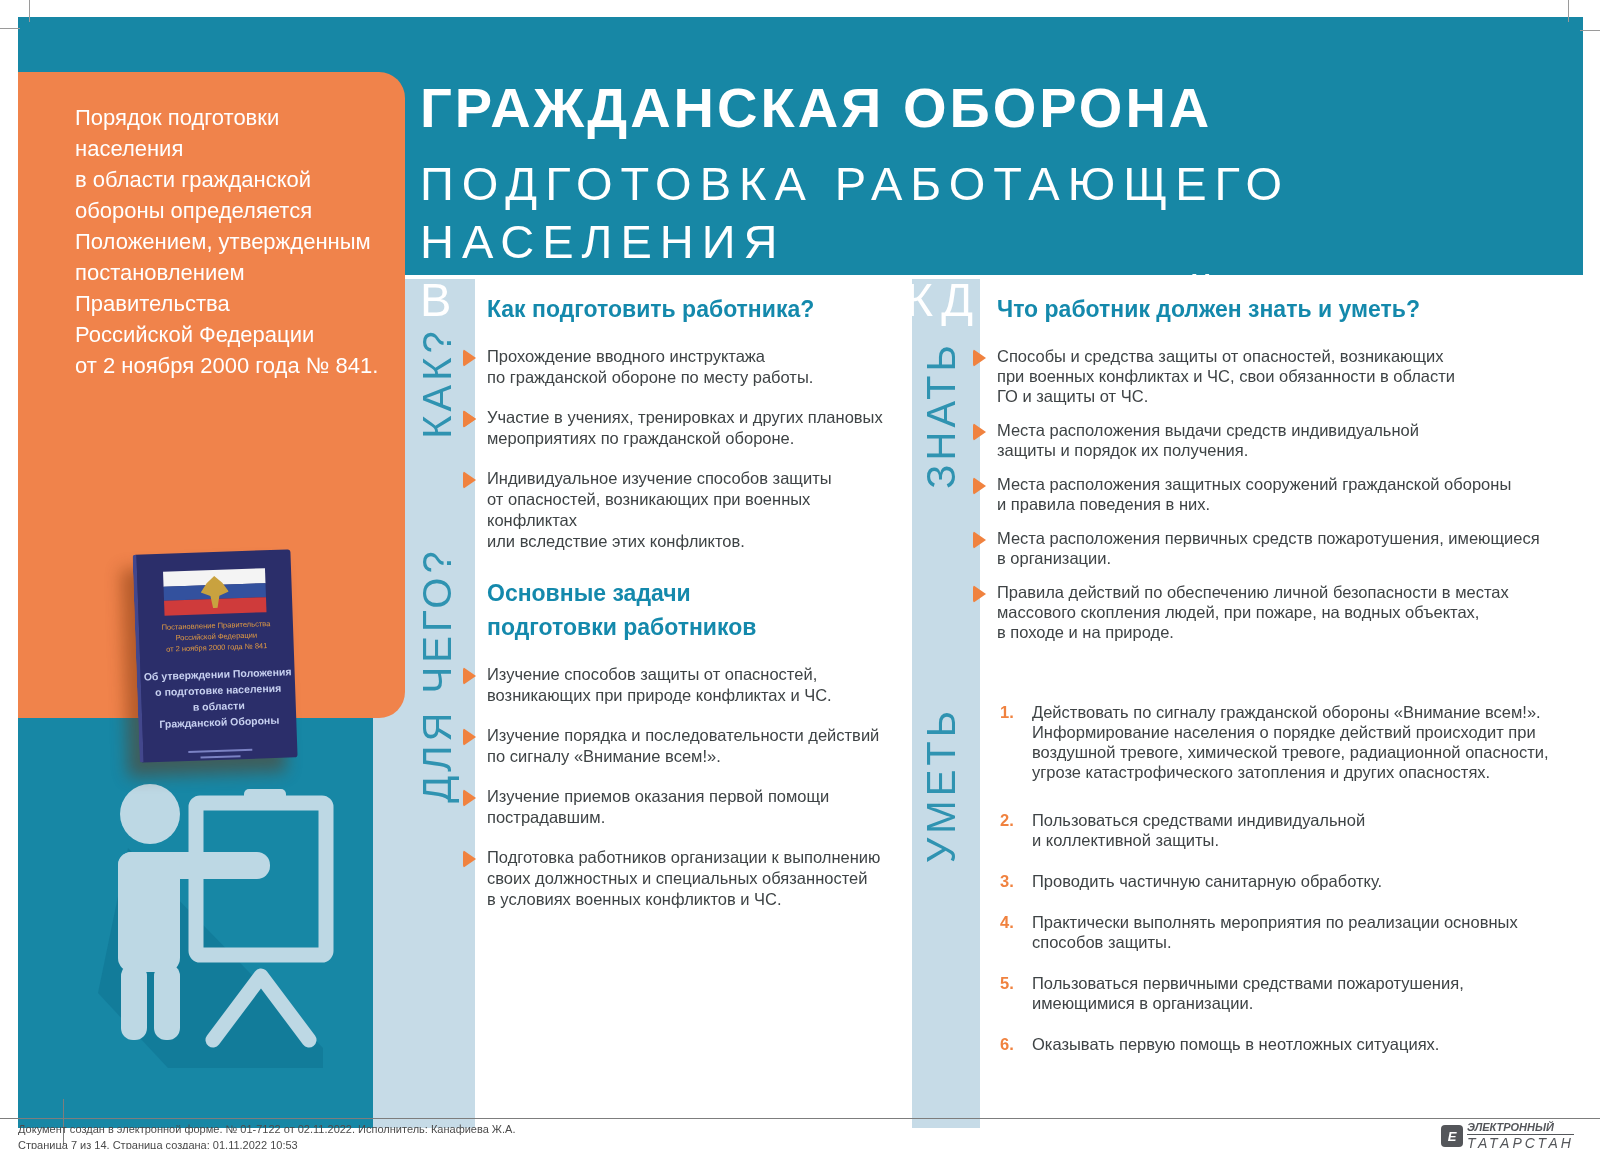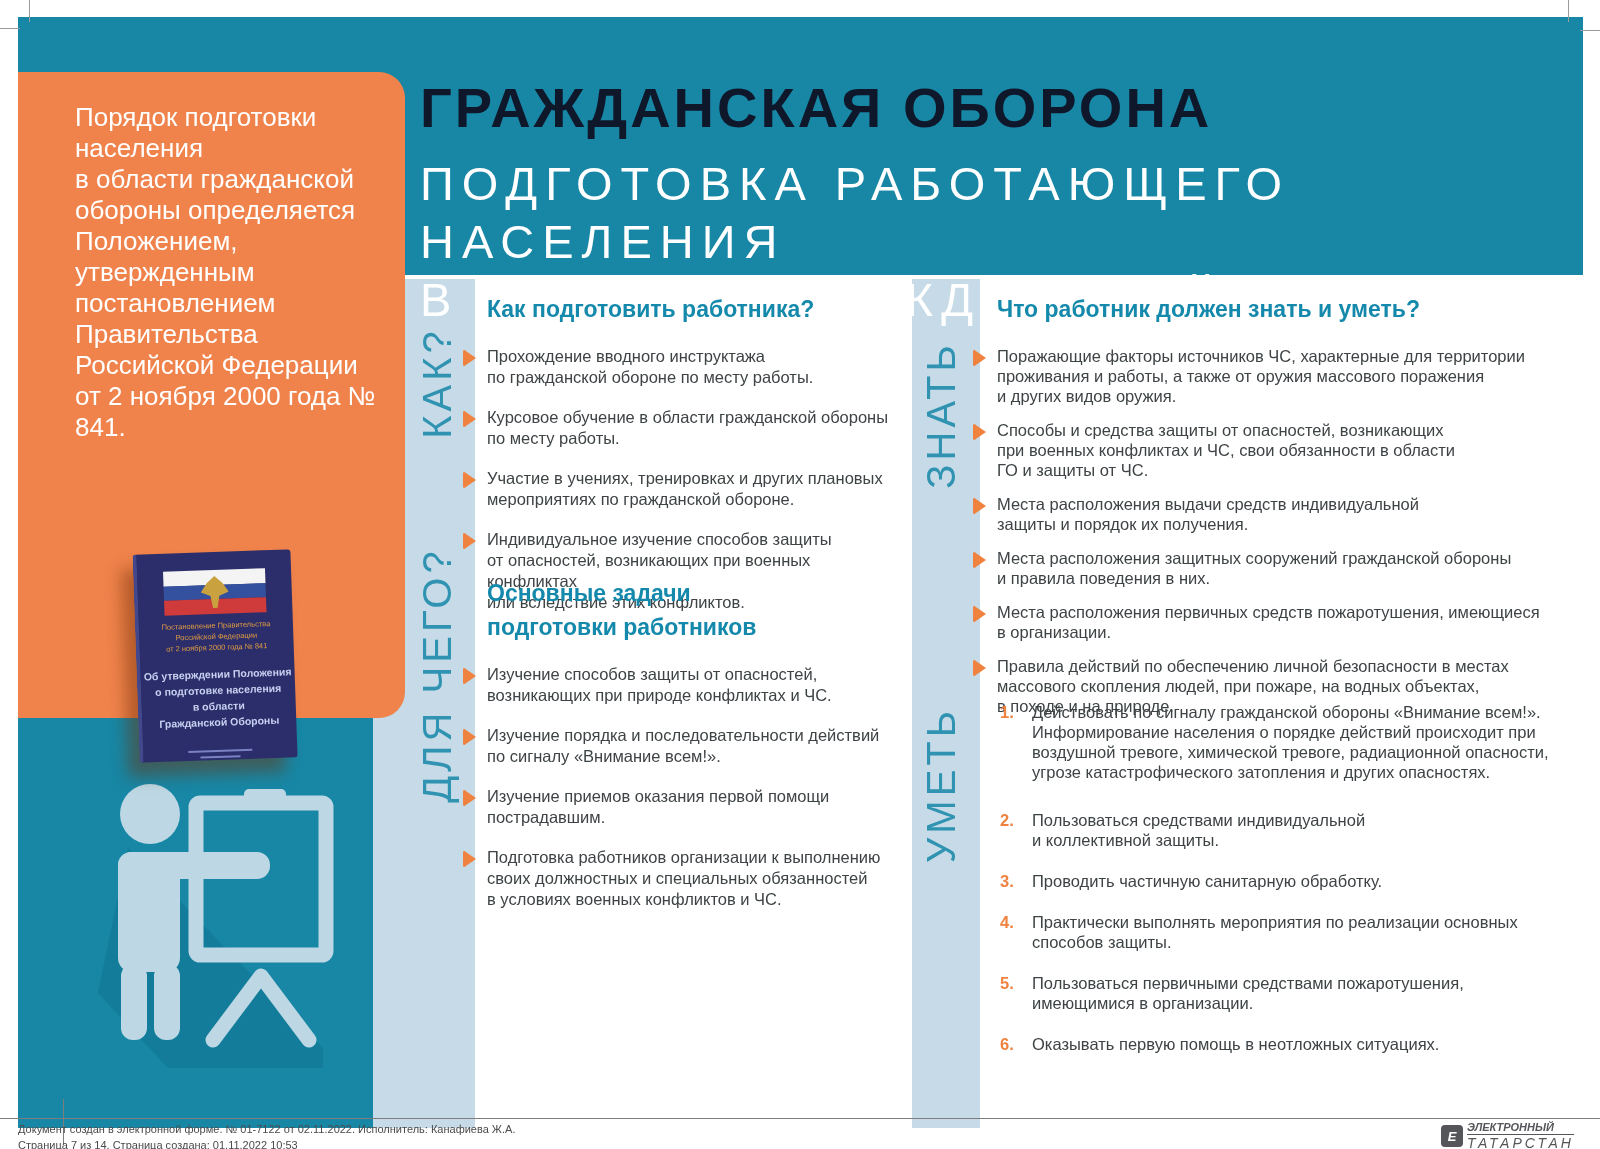--- a/index.html
+++ b/index.html
@@ -1,34 +1,34 @@
 <!DOCTYPE html>
 <html><head>
 <meta charset="utf-8">
 <style>
   html,body{margin:0;padding:0;background:#ffffff;}
   .page{position:relative;width:1600px;height:1149px;background:#ffffff;overflow:hidden;
         font-family:"Liberation Sans",sans-serif;}
 
   
   .header-band{position:absolute;left:18px;top:17px;width:1565px;height:258px;background:#1787a5;z-index:2;}
-  .page-title{position:absolute;left:402px;top:58px;color:#0f172a;font-size:56px;font-weight:bold;
+  .page-title{position:absolute;left:402px;top:58px;color:#ffffff;font-size:56px;font-weight:bold;
               letter-spacing:3px;white-space:nowrap;}
   .page-subtitle{position:absolute;left:402px;top:138px;color:#ffffff;font-size:47px;font-weight:normal;
               letter-spacing:8px;line-height:58px;white-space:pre-line;}
 
   
   .left-teal-col{position:absolute;left:18px;top:279px;width:355px;height:849px;background:#1787a5;z-index:1;}
   .mid-strip{position:absolute;left:373px;top:279px;width:102px;height:849px;background:#c6dbe7;z-index:1;}
   .right-strip{position:absolute;left:912px;top:279px;width:68px;height:849px;background:#c6dbe7;z-index:1;}
 
   
   .intro-box{position:absolute;left:18px;top:72px;width:387px;height:646px;background:#f0834b;
              border-radius:0 26px 26px 0;z-index:3;}
-  .intro-text{position:absolute;left:57px;top:30px;width:310px;color:#ffffff;font-size:26px;
+  .intro-text{position:absolute;left:57px;top:30px;width:310px;color:#ffffff;font-size:22px;
               line-height:31px;white-space:pre-line;}
 
   
   .book{position:absolute;left:118px;top:480px;width:154px;height:208px;background:#2b2e6a;
         border-radius:3px;transform:rotate(-2deg);box-shadow:-12px 14px 16px rgba(110,45,5,.45);
         border-left:4px solid #43478c;}
   .book-flag{position:relative;width:102px;height:44px;margin:18px auto 6px auto;}
   .flag-stripe{width:100%;height:33.3%;}
   .fs-white{background:#f4f4f4;}
   .fs-blue{background:#33519e;}
@@ -149,22 +149,21 @@
   <div class="vlabel vl-how">КАК?</div>
   <div class="vlabel vl-why">ДЛЯ ЧЕГО?</div>
   <div class="vlabel vl-know">ЗНАТЬ</div>
   <div class="vlabel vl-able">УМЕТЬ</div>
 
   <div class="col col-mid-how">
     <h2 class="sec">Как подготовить работника?</h2>
     <ul class="blts">
       <li><span class="arr"></span><span>Прохождение вводного инструктажа
 по гражданской обороне по месту работы.</span></li>
-      <li><span class="arr"></span><span>Курсовое обучение в области гражданской обороны
-по месту работы.</span></li>
+      <li><span class="arr"></span></li>
       <li><span class="arr"></span><span>Участие в учениях, тренировках и других плановых
 мероприятиях по гражданской обороне.</span></li>
       <li><span class="arr"></span><span>Индивидуальное изучение способов защиты
 от опасностей, возникающих при военных конфликтах
 или вследствие этих конфликтов.</span></li>
     </ul>
   </div>
 
   <div class="col col-mid-tasks">
     <h2 class="sec">Основные задачи
@@ -178,23 +177,20 @@
 пострадавшим.</span></li>
       <li><span class="arr"></span><span>Подготовка работников организации к выполнению
 своих должностных и специальных обязанностей
 в условиях военных конфликтов и ЧС.</span></li>
     </ul>
   </div>
 
   <div class="col col-right-know">
     <h2 class="sec">Что работник должен знать и уметь?</h2>
     <ul class="blts">
-      <li><span class="arr"></span><span>Поражающие факторы источников ЧС, характерные для территории
-проживания и работы, а также от оружия массового поражения
-и других видов оружия.</span></li>
       <li><span class="arr"></span><span>Способы и средства защиты от опасностей, возникающих
 при военных конфликтах и ЧС, свои обязанности в области
 ГО и защиты от ЧС.</span></li>
       <li><span class="arr"></span><span>Места расположения выдачи средств индивидуальной
 защиты и порядок их получения.</span></li>
       <li><span class="arr"></span><span>Места расположения защитных сооружений гражданской обороны
 и правила поведения в них.</span></li>
       <li><span class="arr"></span><span>Места расположения первичных средств пожаротушения, имеющиеся
 в организации.</span></li>
       <li><span class="arr"></span><span>Правила действий по обеспечению личной безопасности в местах

